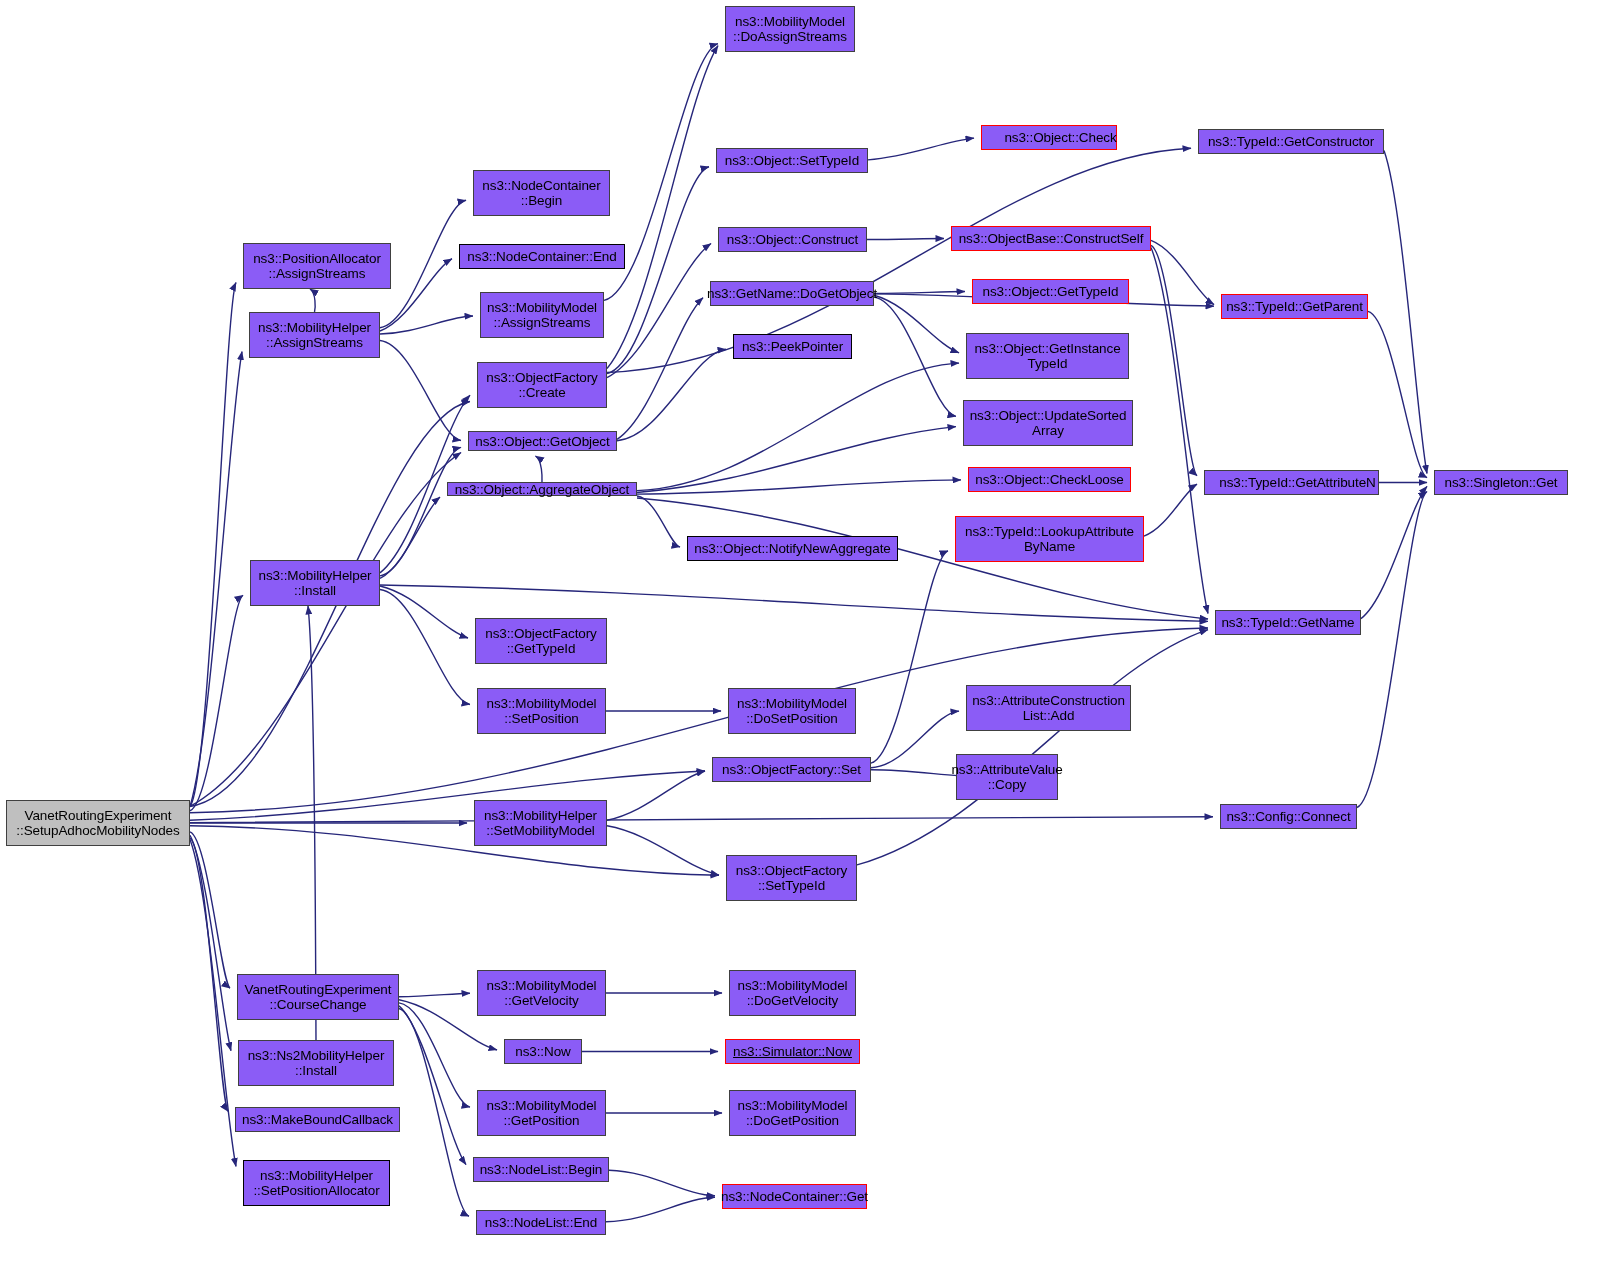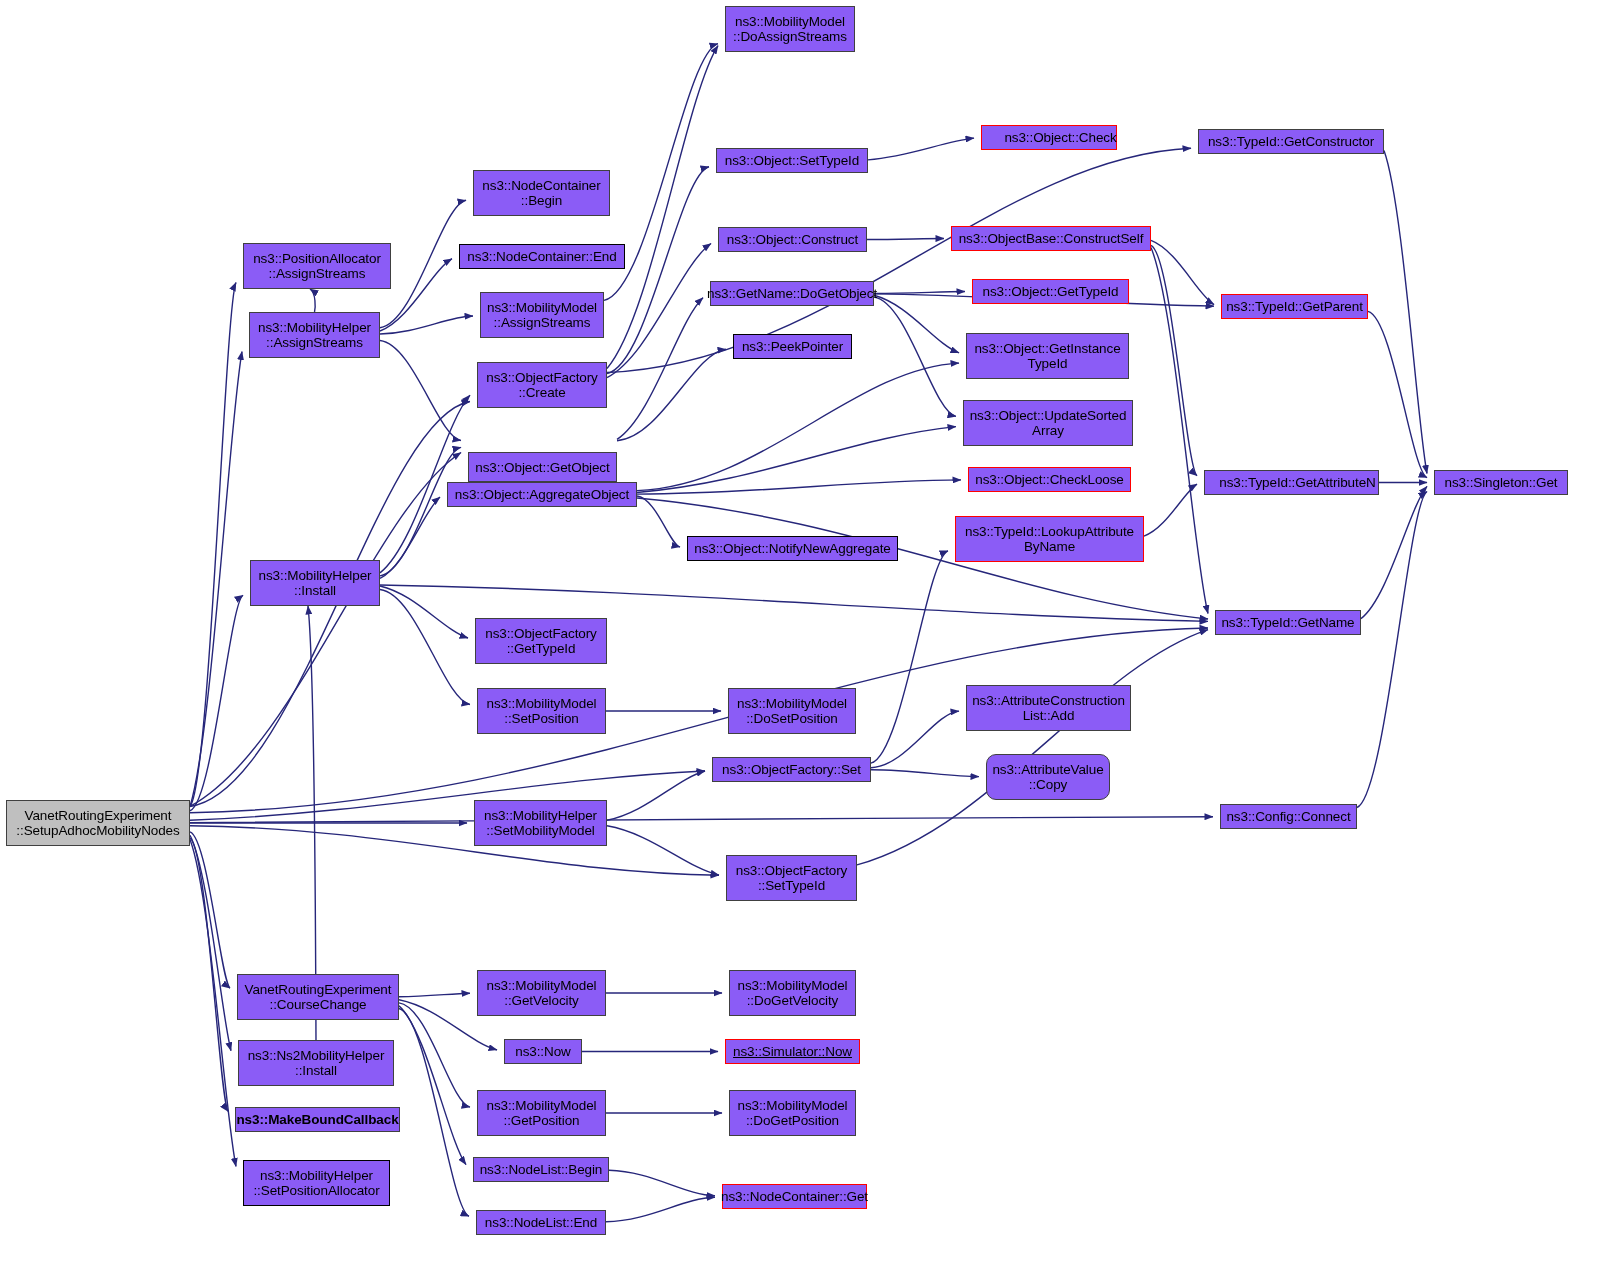--- a/index.html
+++ b/index.html
@@ -105,37 +105,37 @@
 ::AssignStreams</div>
       <div class="node thick" style="left: 249px; top: 312px; width: 131px; height: 46px;">ns3::MobilityHelper
 ::AssignStreams</div>
       <div class="node thick" style="left: 473px; top: 170px; width: 137px; height: 46px;">ns3::NodeContainer
 ::Begin</div>
       <div class="node" style="left: 459px; top: 244px; width: 166px; height: 25px;">ns3::NodeContainer::End</div>
       <div class="node thick" style="left: 480px; top: 292px; width: 124px; height: 46px;">ns3::MobilityModel
 ::AssignStreams</div>
       <div class="node thick" style="left: 477px; top: 362px; width: 130px; height: 46px;">ns3::ObjectFactory
 ::Create</div>
-      <div class="node thick" style="left: 468px; top: 452px; width: 149px; height: 30px;">ns3::Object::GetObject</div>
-      <div class="node thick" style="left: 447px; top: 482px; width: 190px; height: 25px;">ns3::Object::AggregateObject</div>
+      <div class="node thick" style="left: 468px; top: 431px; width: 149px; height: 20px;">ns3::Object::GetObject</div>
+      <div class="node thick" style="left: 447px; top: 482px; width: 190px; height: 14px;">ns3::Object::AggregateObject</div>
       <div class="node thick" style="left: 250px; top: 560px; width: 130px; height: 46px;">ns3::MobilityHelper
 ::Install</div>
       <div class="node thick" style="left: 475px; top: 618px; width: 132px; height: 46px;">ns3::ObjectFactory
 ::GetTypeId</div>
       <div class="node thick" style="left: 477px; top: 688px; width: 129px; height: 46px;">ns3::MobilityModel
 ::SetPosition</div>
       <div class="node thick" style="left: 474px; top: 800px; width: 133px; height: 46px;">ns3::MobilityHelper
 ::SetMobilityModel</div>
       <div class="node thick" style="left: 726px; top: 855px; width: 131px; height: 46px;">ns3::ObjectFactory
 ::SetTypeId</div>
       <div class="node thick" style="left: 237px; top: 974px; width: 162px; height: 46px;">VanetRoutingExperiment
 ::CourseChange</div>
       <div class="node thick" style="left: 238px; top: 1040px; width: 156px; height: 46px;">ns3::Ns2MobilityHelper
 ::Install</div>
-      <div class="node thick" style="left: 235px; top: 1107px; width: 165px; height: 25px; font-weight: bold;">ns3::MakeBoundCallback</div>
+      <div class="node thick" style="left: 235px; top: 1107px; width: 165px; height: 25px;">ns3::MakeBoundCallback</div>
       <div class="node" style="left: 243px; top: 1160px; width: 147px; height: 46px;">ns3::MobilityHelper
 ::SetPositionAllocator</div>
       <div class="node thick" style="left: 725px; top: 6px; width: 130px; height: 46px;">ns3::MobilityModel
 ::DoAssignStreams</div>
       <div class="node thick" style="left: 716px; top: 148px; width: 152px; height: 25px;">ns3::Object::SetTypeId</div>
       <div class="node thick" style="left: 718px; top: 227px; width: 149px; height: 25px;">ns3::Object::Construct</div>
       <div class="node thick" style="left: 710px; top: 281px; width: 164px; height: 25px;">ns3::GetName::DoGetObject</div>
       <div class="node" style="left: 733px; top: 334px; width: 119px; height: 25px;">ns3::PeekPointer</div>
       <div class="node" style="left: 687px; top: 536px; width: 211px; height: 25px;">ns3::Object::NotifyNewAggregate</div>
       <div class="node thick" style="left: 712px; top: 757px; width: 159px; height: 25px;">ns3::ObjectFactory::Set</div>
@@ -144,21 +144,21 @@
       <div class="node red" style="left: 972px; top: 279px; width: 157px; height: 25px;">ns3::Object::GetTypeId</div>
       <div class="node thick" style="left: 966px; top: 333px; width: 163px; height: 46px;">ns3::Object::GetInstance
 TypeId</div>
       <div class="node thick" style="left: 963px; top: 400px; width: 170px; height: 46px;">ns3::Object::UpdateSorted
 Array</div>
       <div class="node red" style="left: 968px; top: 467px; width: 163px; height: 25px;">ns3::Object::CheckLoose</div>
       <div class="node red" style="left: 955px; top: 516px; width: 189px; height: 46px;">ns3::TypeId::LookupAttribute
 ByName</div>
       <div class="node thick" style="left: 966px; top: 685px; width: 165px; height: 46px;">ns3::AttributeConstruction
 List::Add</div>
-      <div class="node thick" style="left: 986px; top: 754px; width: 124px; height: 46px; border-radius: 10px;">ns3::AttributeValue
+      <div class="node thick" style="left: 956px; top: 754px; width: 102px; height: 46px;">ns3::AttributeValue
 ::Copy</div>
       <div class="node thick" style="left: 1198px; top: 129px; width: 186px; height: 25px;">ns3::TypeId::GetConstructor</div>
       <div class="node red" style="left: 1221px; top: 294px; width: 147px; height: 25px;">ns3::TypeId::GetParent</div>
       <div class="node thick" style="left: 1204px; top: 470px; width: 175px; height: 25px; padding-left: 12px;">ns3::TypeId::GetAttributeN</div>
       <div class="node thick" style="left: 1215px; top: 610px; width: 146px; height: 25px;">ns3::TypeId::GetName</div>
       <div class="node thick" style="left: 1220px; top: 804px; width: 137px; height: 25px;">ns3::Config::Connect</div>
       <div class="node thick" style="left: 1434px; top: 470px; width: 134px; height: 25px;">ns3::Singleton::Get</div>
       <div class="node thick" style="left: 728px; top: 688px; width: 128px; height: 46px;">ns3::MobilityModel
 ::DoSetPosition</div>
       <div class="node thick" style="left: 477px; top: 970px; width: 129px; height: 46px;">ns3::MobilityModel

